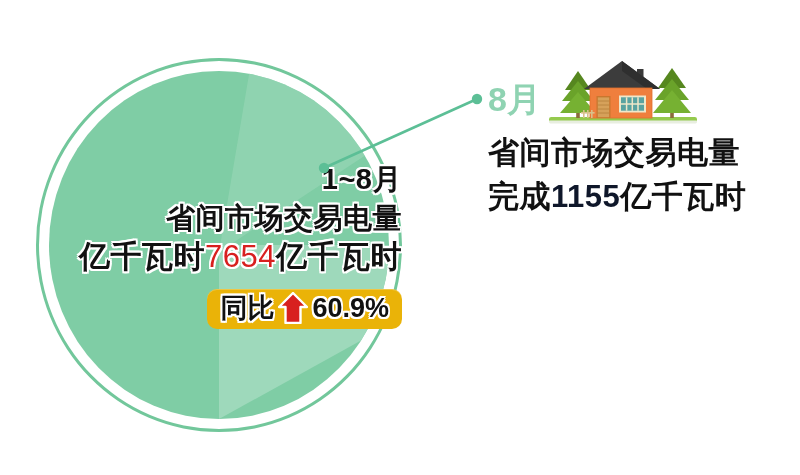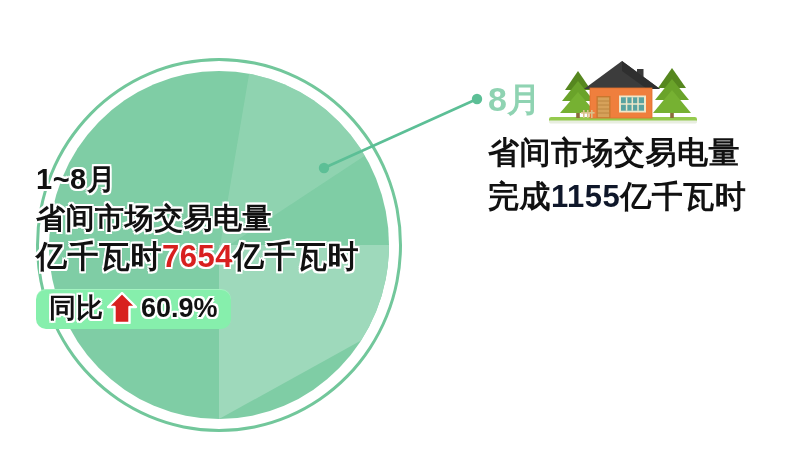--- a/index.html
+++ b/index.html
@@ -71,47 +71,47 @@
   }
 
   .circle-text {
     position: absolute;
     left: 0;
     top: 0;
     width: 366px;
     height: 374px;
     display: flex;
     flex-direction: column;
-    align-items: flex-start;
+    align-items: flex-end;
     justify-content: center;
     gap: 2px;
   }
   .ct-line {
     color: #111111;
     font-weight: bold;
     letter-spacing: 0.5px;
     text-align: center;
     white-space: nowrap;
     text-shadow:
       -1.6px -1.6px 0 #ffffff,  1.6px -1.6px 0 #ffffff,
       -1.6px  1.6px 0 #ffffff,  1.6px  1.6px 0 #ffffff,
       -1.6px 0 0 #ffffff, 1.6px 0 0 #ffffff,
       0 -1.6px 0 #ffffff, 0 1.6px 0 #ffffff;
   }
   .ct-l1 { font-size: 29px; line-height: 36px; margin-bottom: 1px; }
   .ct-l2 { font-size: 29px; line-height: 36px; }
   .ct-l3 { font-size: 31px; line-height: 38px; }
   .ct-red {
     color: #d8201f;
-    font-weight: bold;
+    font-weight: normal;
   }
 
   .badge {
     margin-top: 11px;
-    background: #86efac;
+    background: #eab308;
     border-radius: 10px;
     padding: 3px 13px 5px 13px;
     display: flex;
     align-items: center;
     gap: 3px;
     box-shadow: 0 1px 0 rgba(255,255,255,.25) inset;
   }
   .badge-text {
     color: #111111;
     font-weight: bold;

